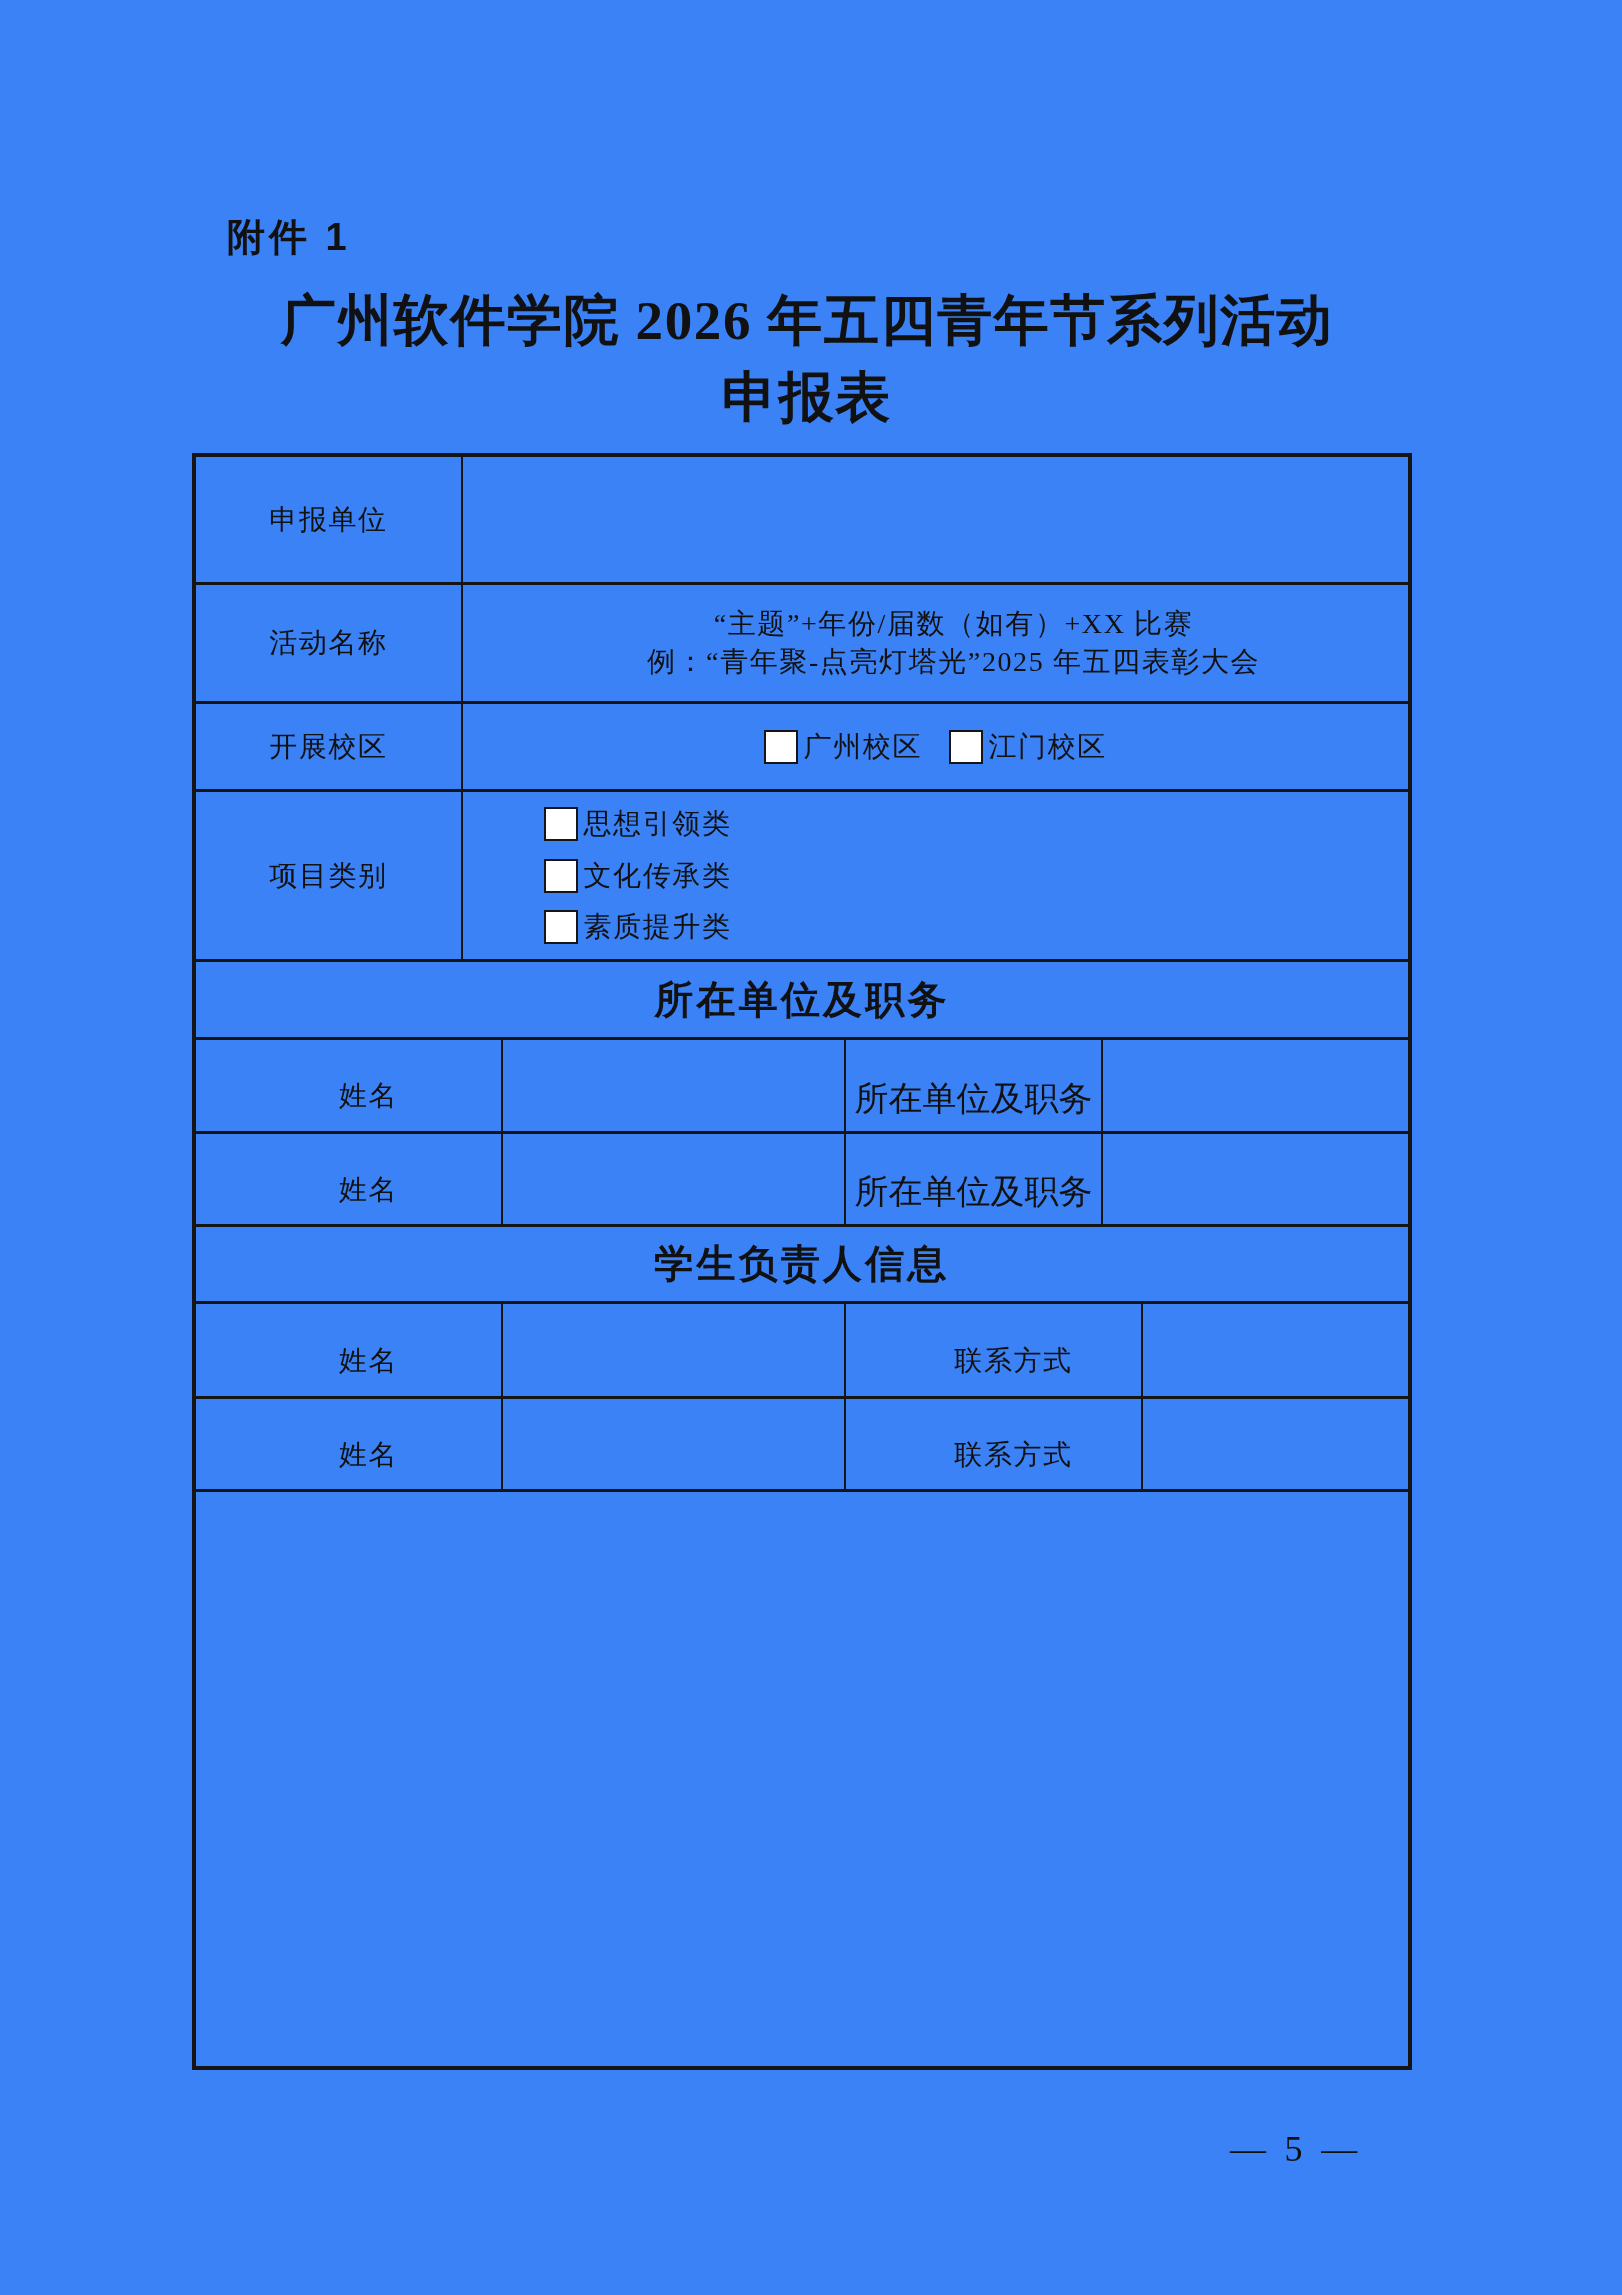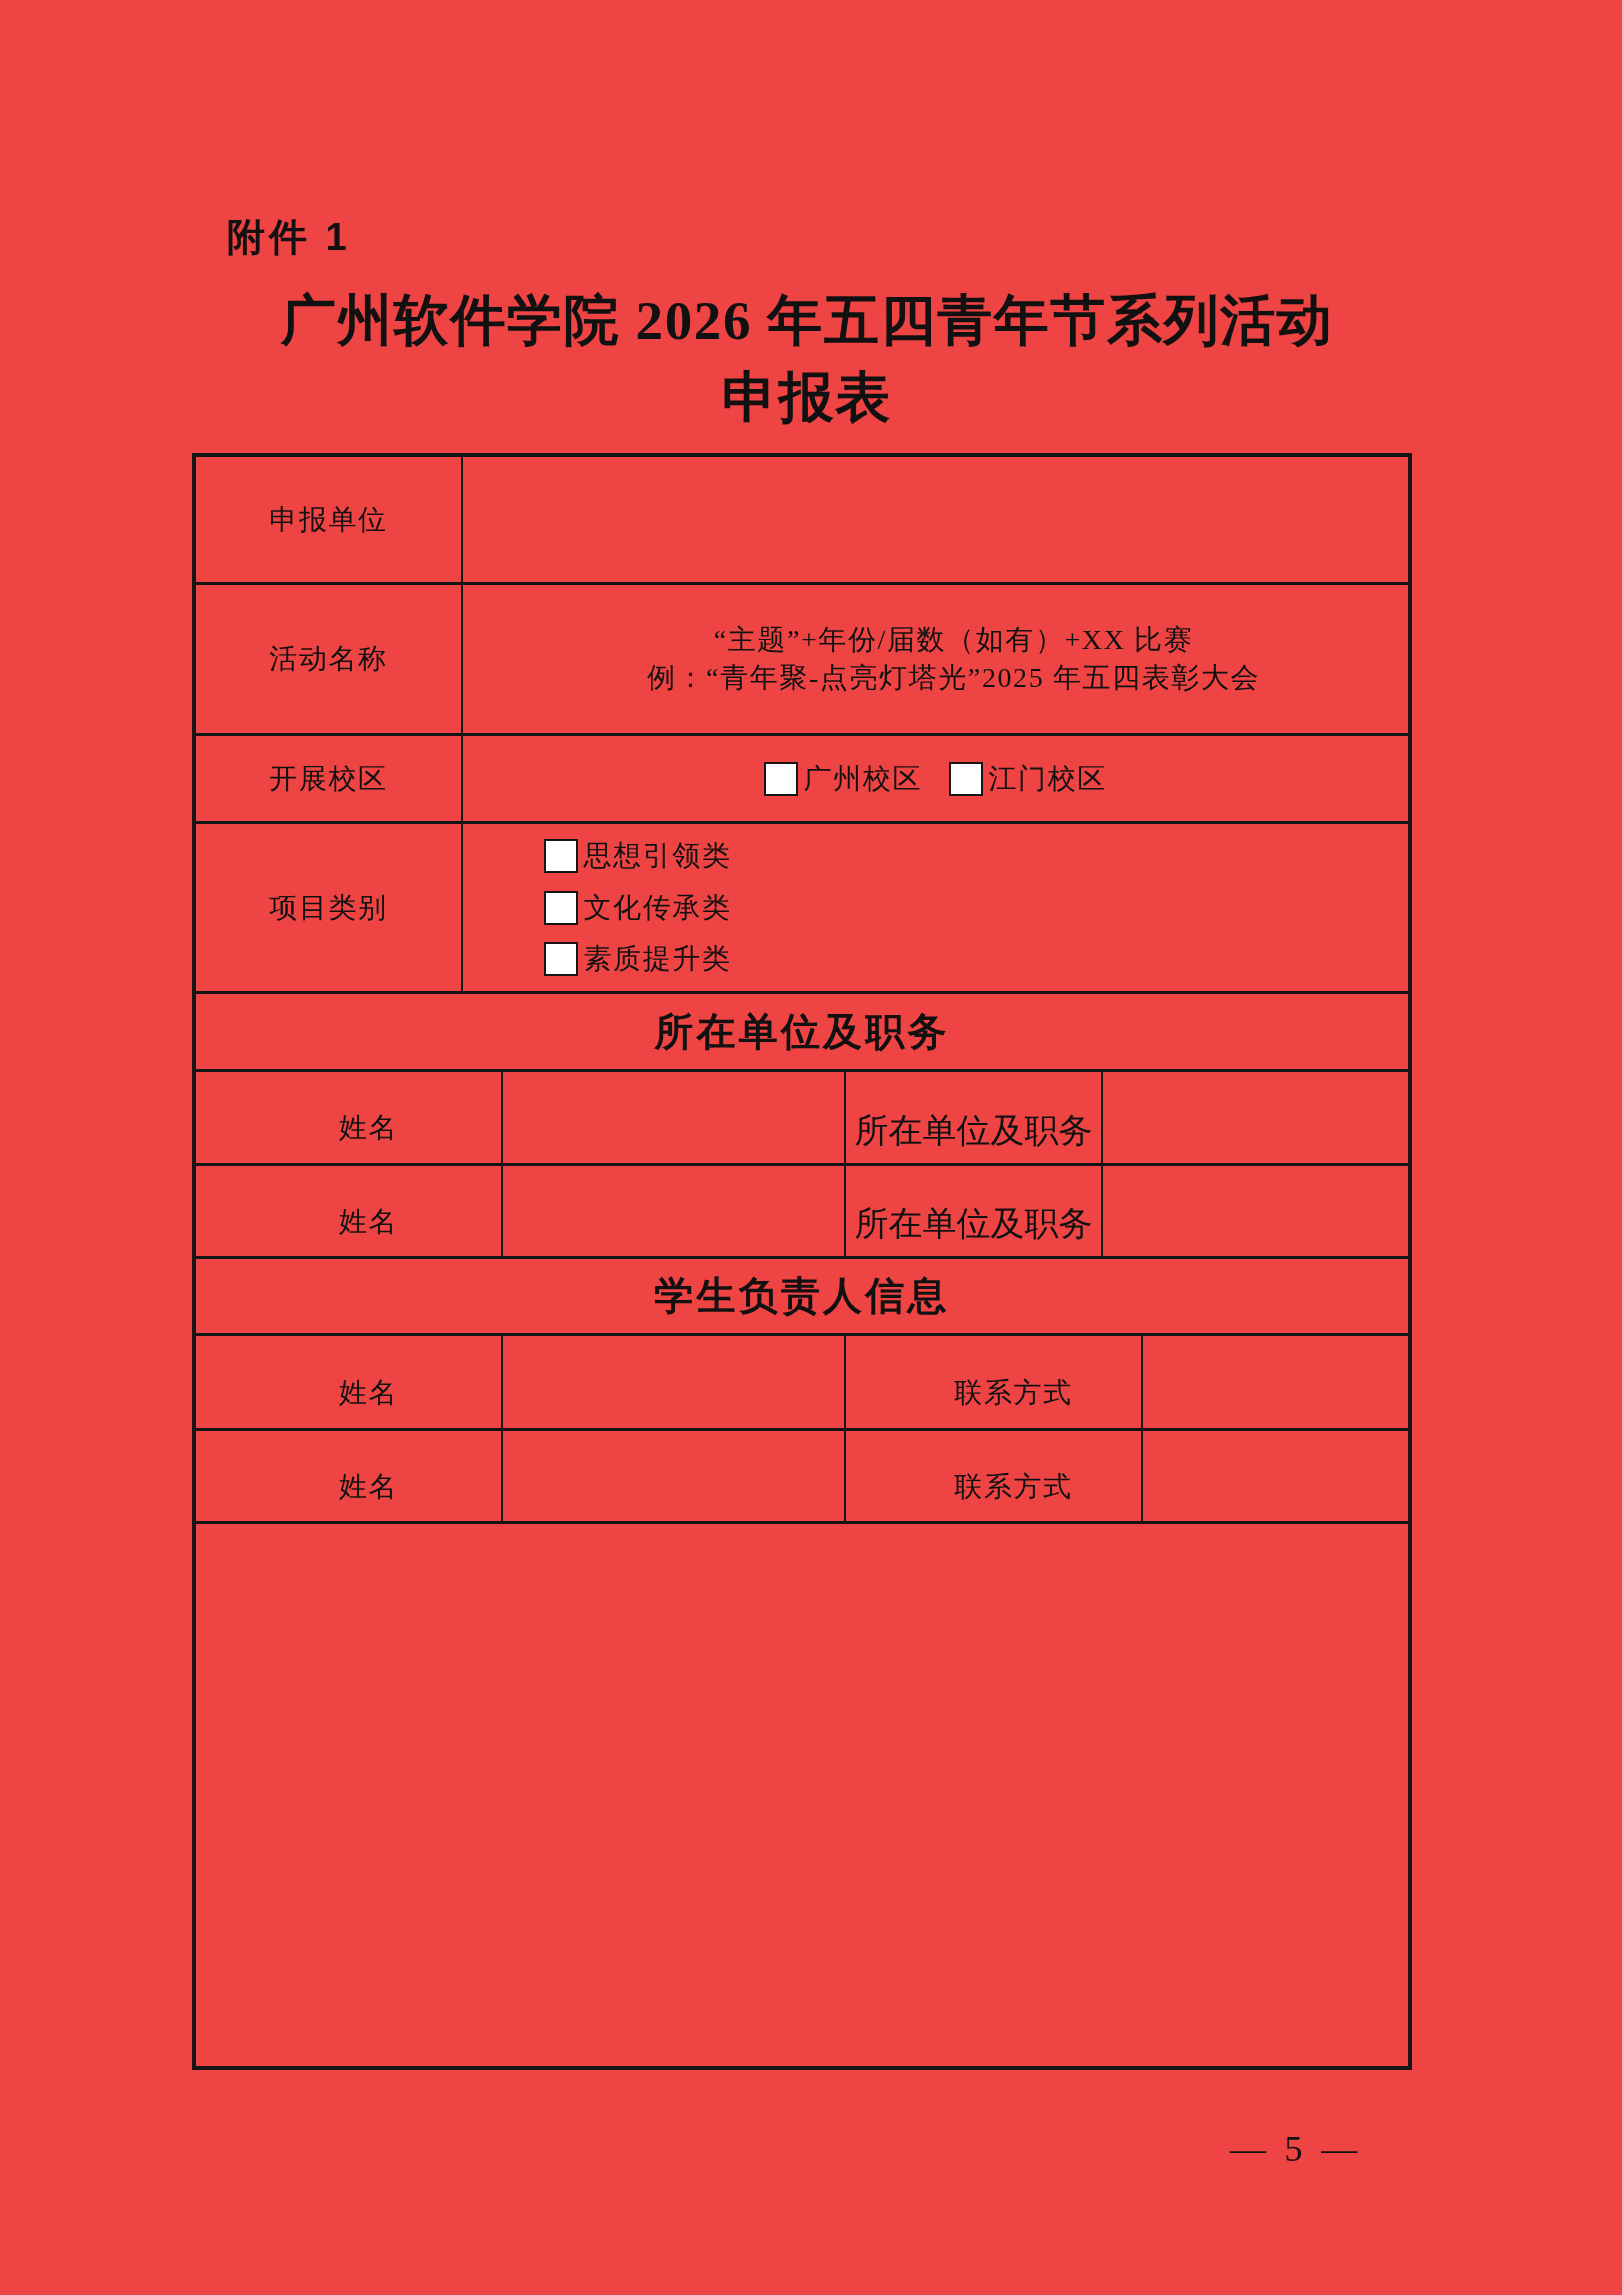--- a/index.html
+++ b/index.html
@@ -5,21 +5,21 @@
   html, body {
     margin: 0;
     padding: 0;
     background: #d8d8d8;
   }
   .page {
     position: relative;
     width: 1622px;
     height: 2295px;
     margin: 0 auto;
-    background: #ef4444;
+    background: #3b82f6;
     color: #111111;
     font-family: "Liberation Serif", "DejaVu Serif", serif;
     overflow: hidden;
   }
   .attachment-label {
     position: absolute;
     left: 227px;
     top: 212px;
     font-size: 38px;
     font-weight: 600;
@@ -65,21 +65,21 @@
     font-size: 28px;
     letter-spacing: 1.6px;
   }
   .cell:last-child { border-right: none; }
   .c1 { width: 267px; flex: 0 0 267px; }
   .c2 { width: 343px; flex: 0 0 343px; }
   .c3 { width: 257px; flex: 0 0 257px; }
   .cflex { flex: 1 1 auto; }
 
   .r-unit      { height: 128px; }
-  .r-actname   { height: 151px; gap: 36px; }
+  .r-actname   { height: 119px; gap: 36px; }
   .r-campus    { height: 88px; }
   .r-category  { height: 170px; }
   .r-secheader { height: 78px; }
   .r-teacher1  { height: 94px; }
   .r-teacher2  { height: 93px; }
   .r-secheader2{ height: 77px; }
   .r-student1  { height: 95px; }
   .r-student2  { height: 93px; }
   .r-content   { height: 541px; }
 

